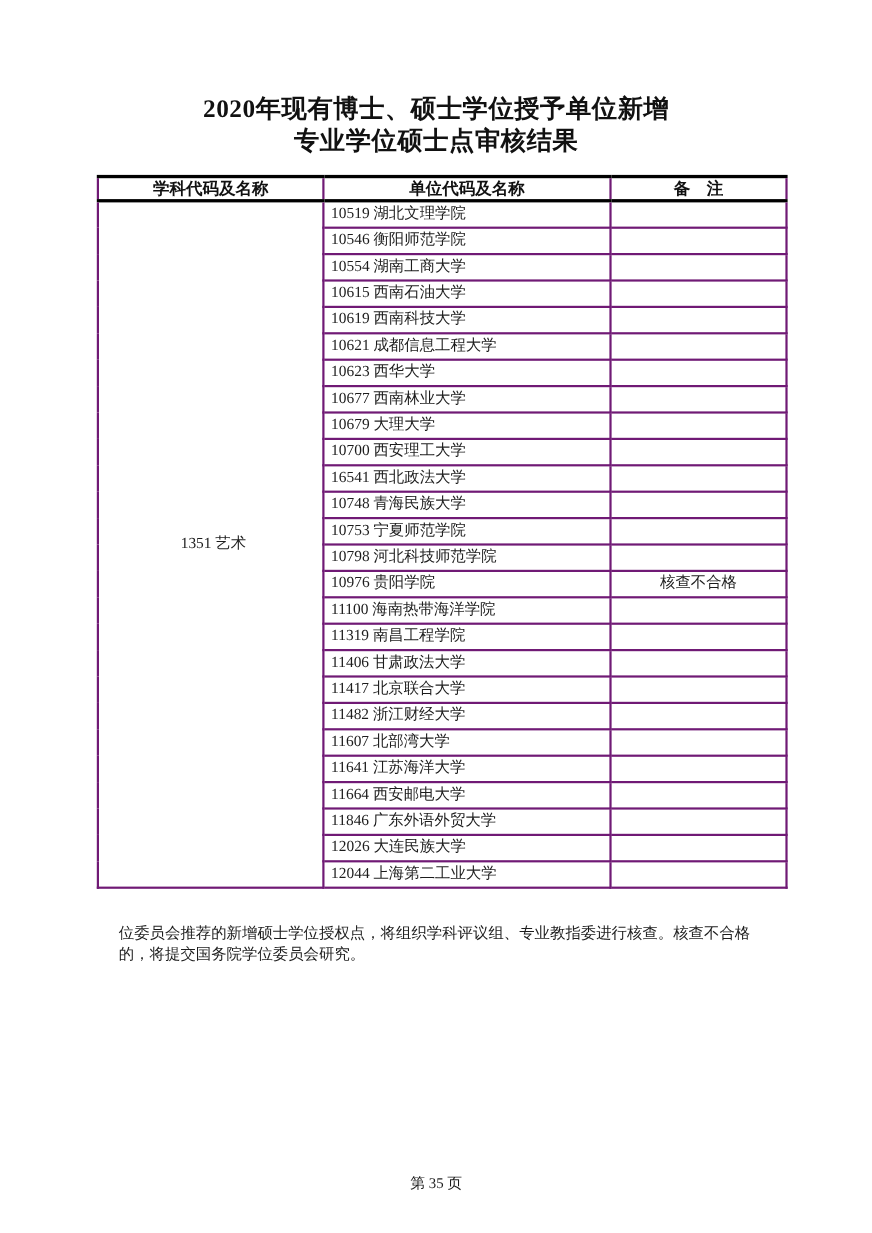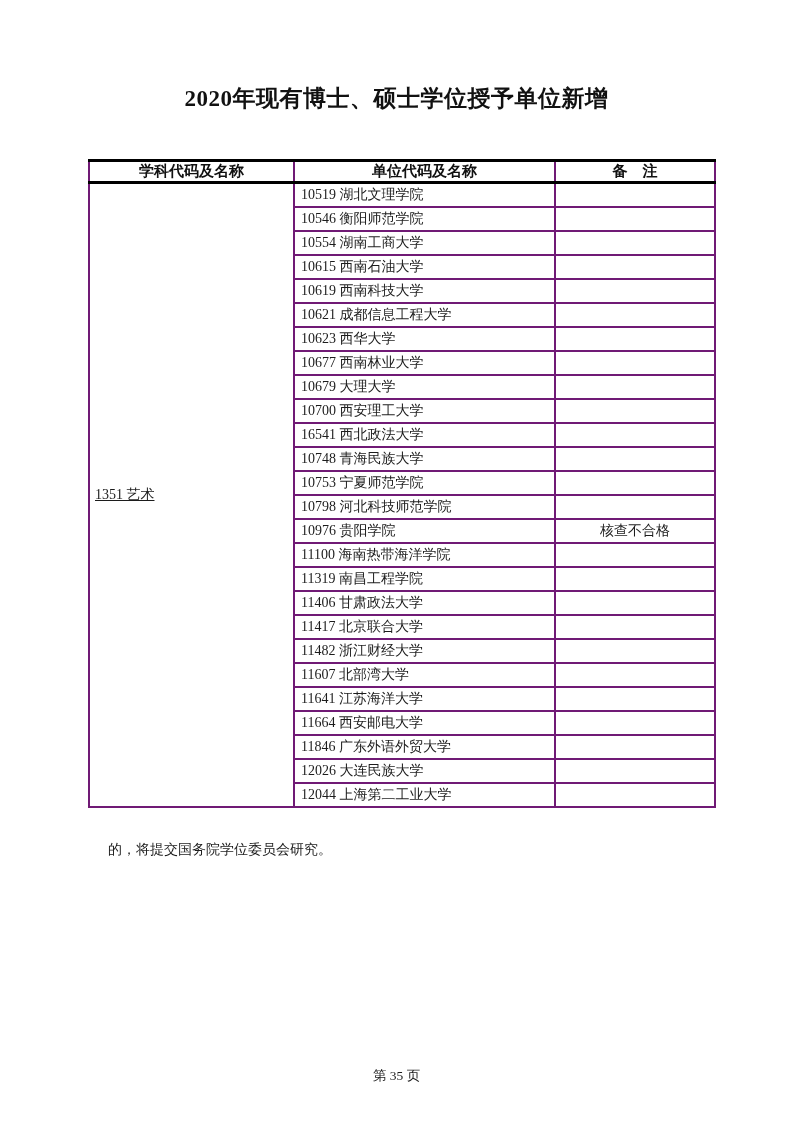--- a/index.html
+++ b/index.html
@@ -54,24 +54,23 @@
   table.results-table tbody td {
     height: 22px;
     font-size: 14px;
     line-height: 22px;
     vertical-align: middle;
     color: #1c1c1c;
     overflow: hidden;
     white-space: nowrap;
   }
   td.subject-cell {
-    text-align: left;
+    text-align: center;
     padding-left: 5px;
     vertical-align: middle;
-    text-decoration: underline;
   }
   td.unit-cell {
     text-align: left;
     padding-left: 6px;
   }
   td.remark-cell {
     text-align: center;
   }
 
   .footnote {
@@ -94,20 +93,21 @@
     color: #1c1c1c;
   }
 </style>
 </head>
 <body>
 
 <div class="page">
 
   <h1 class="doc-title">
     <span class="title-line">2020年现有博士、硕士学位授予单位新增</span>
+    <span class="title-line">专业学位硕士点审核结果</span>
   </h1>
 
   <table class="results-table">
     <colgroup>
       <col style="width:205px">
       <col style="width:261px">
       <col style="width:160px">
     </colgroup>
     <thead>
       <tr>
@@ -219,20 +219,21 @@
           <td class="remark-cell"></td>
         </tr>
         <tr>
           <td class="unit-cell">12044 上海第二工业大学</td>
           <td class="remark-cell"></td>
         </tr>
       </tbody>
   </table>
 
   <div class="footnote" id="footnote">
+      <div class="note-line">位委员会推荐的新增硕士学位授权点，将组织学科评议组、专业教指委进行核查。核查不合格</div>
       <div class="note-line">的，将提交国务院学位委员会研究。</div>
     </div>
 
   <div class="page-footer">
     <span>第 35 页</span>
   </div>
 
 </div>
 
 </body></html>

